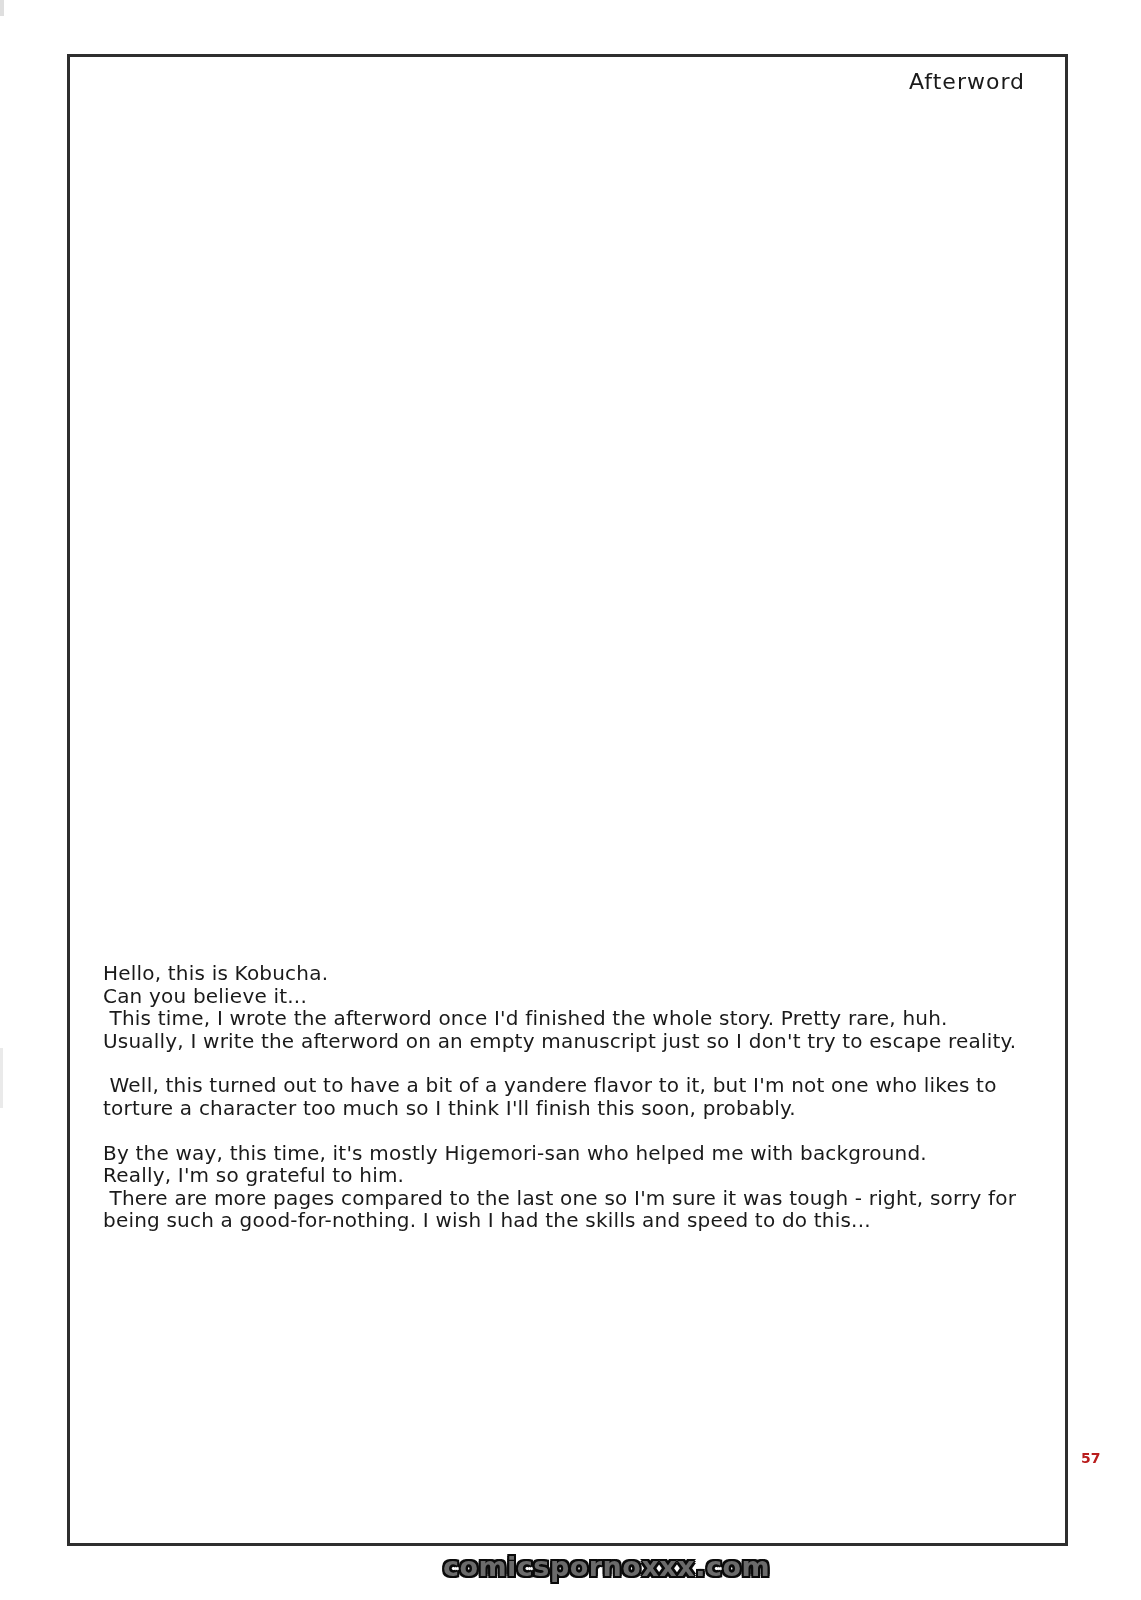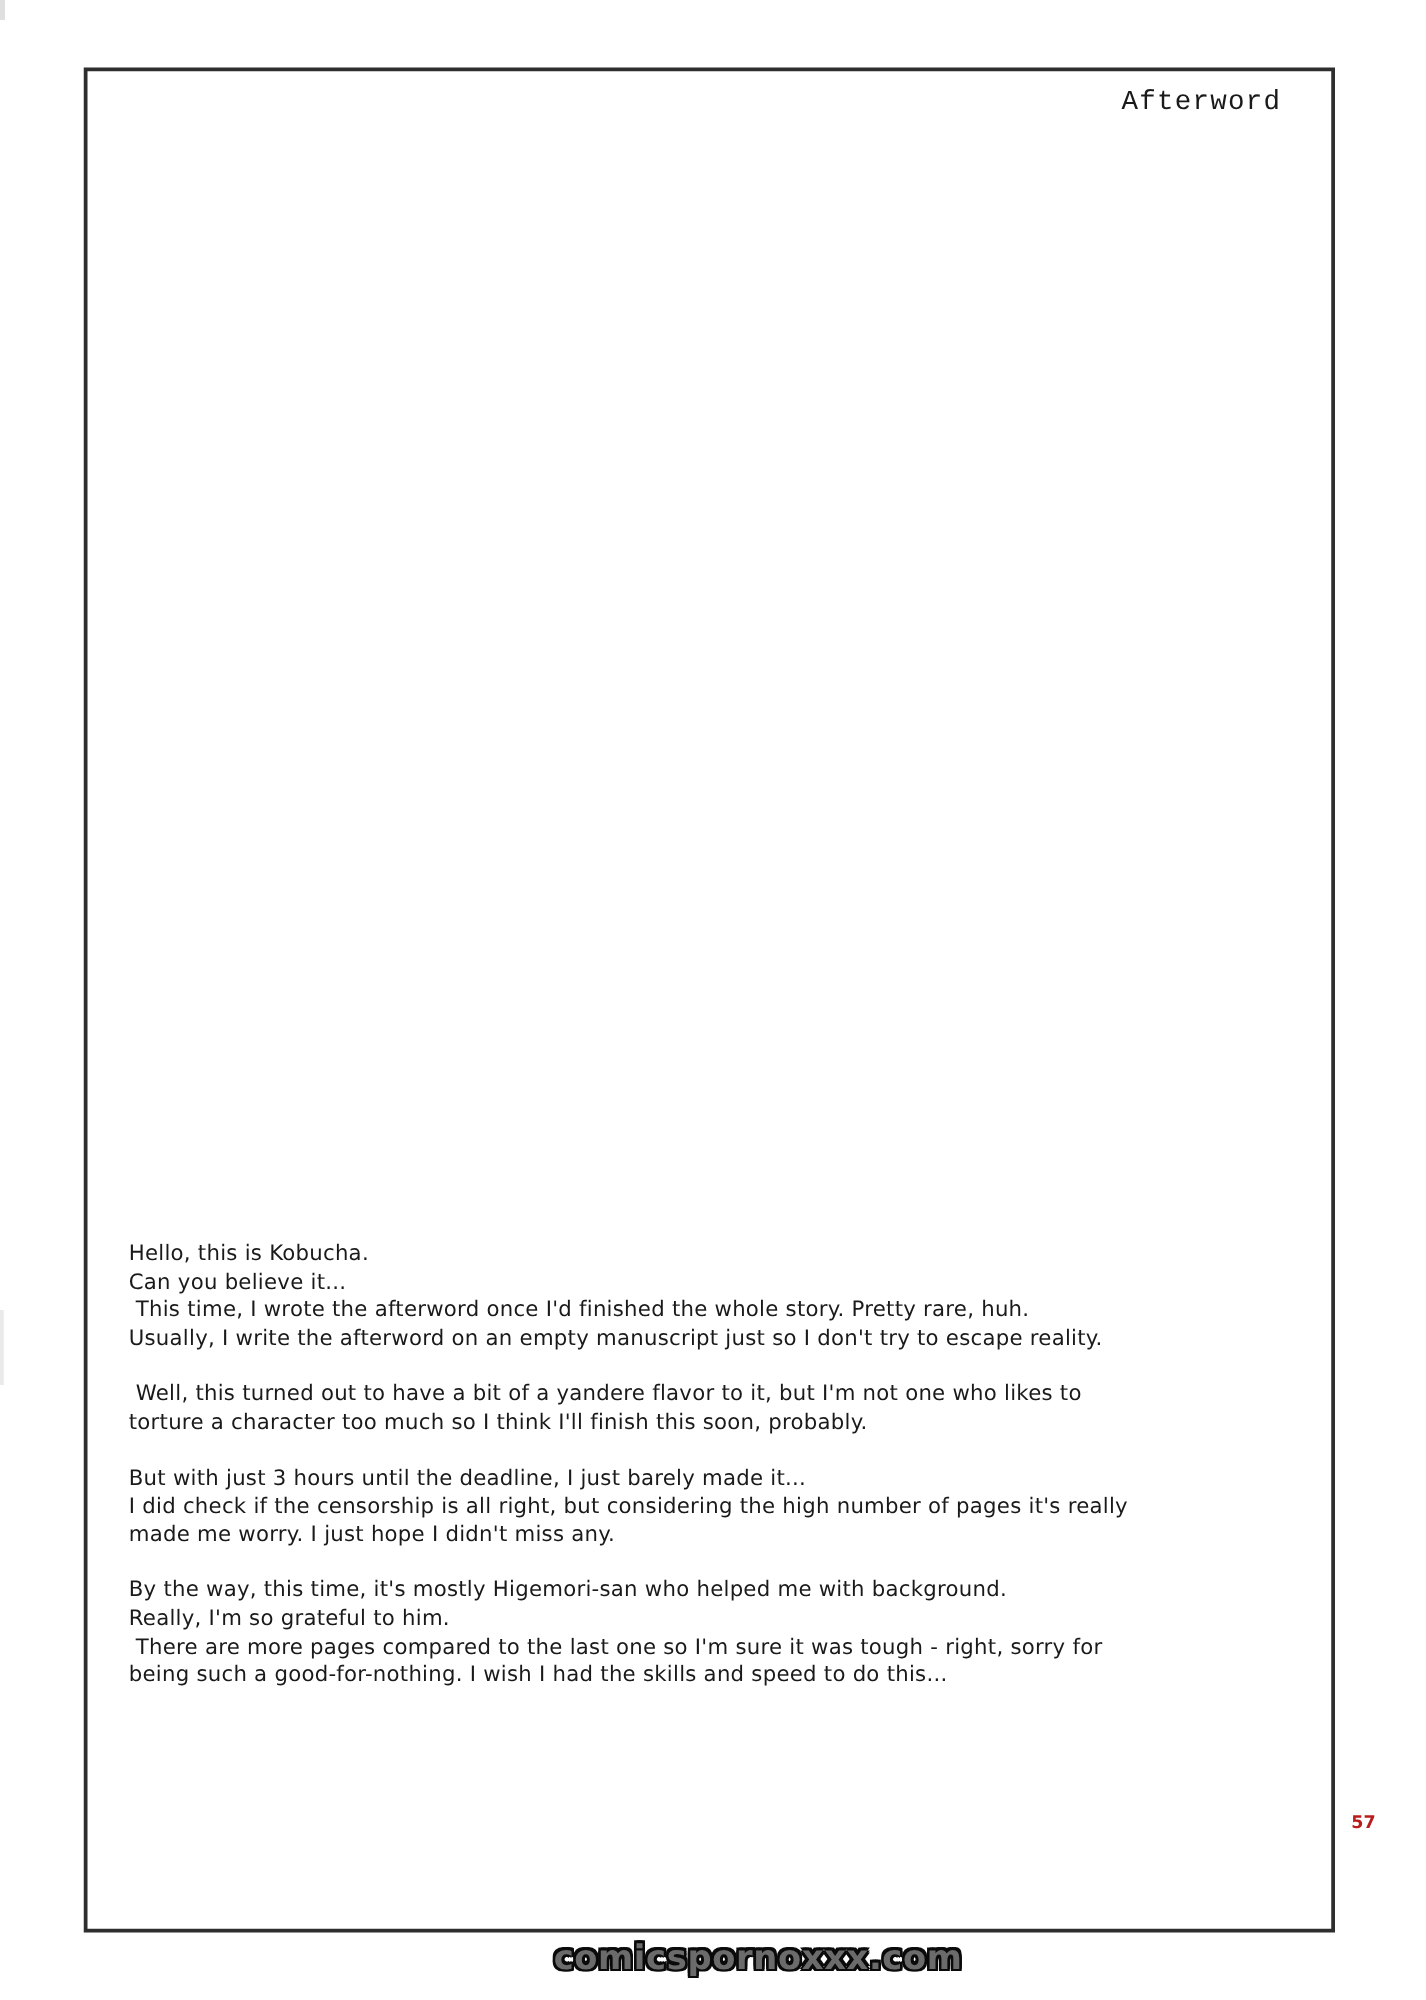--- a/index.html
+++ b/index.html
@@ -40,29 +40,28 @@
     border: 3px solid #2e2e2e;
     background: #ffffff;
   }
   .afterword-label {
     position: absolute;
     top: 12px;
     right: 40px;
     font-size: 22px;
     letter-spacing: 1px;
     color: #1a1a1a;
-    font-family: Liberation Mono, monospace;
   }
   .text-block {
     position: absolute;
     left: 33px;
     right: 26px;
-    top: 935px;
+    top: 905px;
     color: #1a1a1a;
-    font-size: 17px;
+    font-size: 20px;
     line-height: 22.6px;
     letter-spacing: 0.2px;
   }
   .text-block .para {
     white-space: pre-wrap;
     margin: 0 0 22px 0;
   }
   .page-number {
     position: absolute;
     left: 1081px;
@@ -98,23 +97,20 @@
 <div class="frame">
   <div class="afterword-label">Afterword</div>
 
   <div class="text-block">
       <div class="para">Hello, this is Kobucha.
 Can you believe it...
  This time, I wrote the afterword once I'd finished the whole story. Pretty rare, huh.
 Usually, I write the afterword on an empty manuscript just so I don't try to escape reality.</div>
       <div class="para"> Well, this turned out to have a bit of a yandere flavor to it, but I'm not one who likes to
 torture a character too much so I think I'll finish this soon, probably.</div>
-      <div class="para">But with just 3 hours until the deadline, I just barely made it...
-I did check if the censorship is all right, but considering the high number of pages it's really
-made me worry. I just hope I didn't miss any.</div>
       <div class="para">By the way, this time, it's mostly Higemori-san who helped me with background.
 Really, I'm so grateful to him.
  There are more pages compared to the last one so I'm sure it was tough - right, sorry for
 being such a good-for-nothing. I wish I had the skills and speed to do this...</div>
     </div>
 </div>
 
 <div class="page-number">57</div>
 
 <div class="watermark">comicspornoxxx.com</div>

